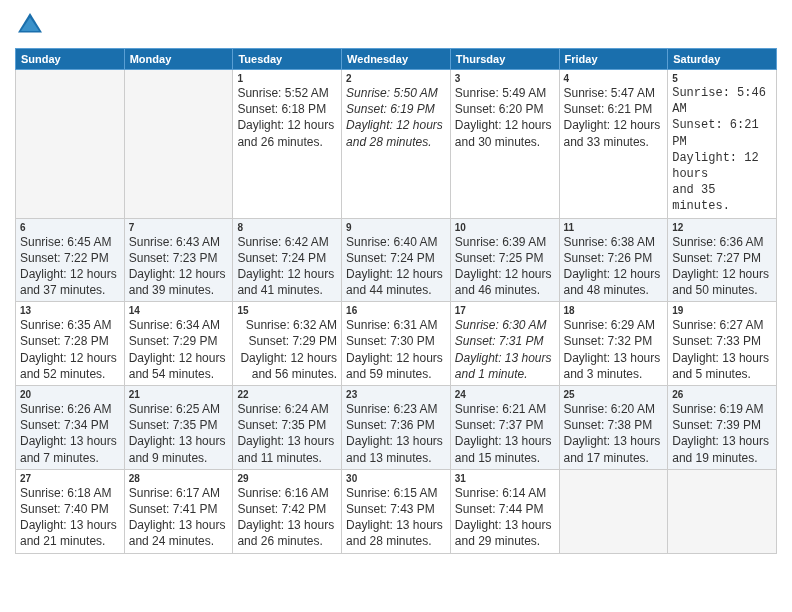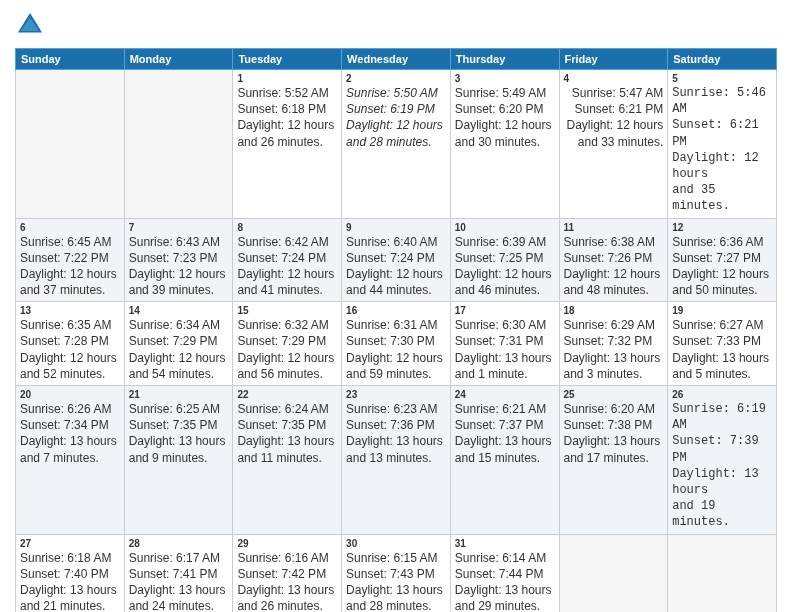--- a/index.html
+++ b/index.html
@@ -153,21 +153,21 @@
           </td>
           <td>
             <span class="day-number">3</span>
             <div class="day-info" style="white-space: pre-line;">Sunrise: 5:49 AM
 Sunset: 6:20 PM
 Daylight: 12 hours
 and 30 minutes.</div>
           </td>
           <td>
             <span class="day-number">4</span>
-            <div class="day-info" style="white-space: pre-line; text-align: right;">Sunrise: 5:47 AM
+            <div class="day-info" style="white-space: pre-line;">Sunrise: 5:47 AM
 Sunset: 6:21 PM
 Daylight: 12 hours
 and 33 minutes.</div>
           </td>
           <td>
             <span class="day-number">5</span>
             <div class="day-info" style="white-space: pre-line; font-family: Liberation Mono, monospace;">Sunrise: 5:46 AM
 Sunset: 6:21 PM
 Daylight: 12 hours
 and 35 minutes.</div>
@@ -234,35 +234,35 @@
           </td>
           <td>
             <span class="day-number">14</span>
             <div class="day-info" style="white-space: pre-line;">Sunrise: 6:34 AM
 Sunset: 7:29 PM
 Daylight: 12 hours
 and 54 minutes.</div>
           </td>
           <td>
             <span class="day-number">15</span>
-            <div class="day-info" style="white-space: pre-line;">Sunrise: 6:32 AM
+            <div class="day-info" style="white-space: pre-line; text-align: right;">Sunrise: 6:32 AM
 Sunset: 7:29 PM
 Daylight: 12 hours
 and 56 minutes.</div>
           </td>
           <td>
             <span class="day-number">16</span>
             <div class="day-info" style="white-space: pre-line;">Sunrise: 6:31 AM
 Sunset: 7:30 PM
 Daylight: 12 hours
 and 59 minutes.</div>
           </td>
           <td>
             <span class="day-number">17</span>
-            <div class="day-info" style="white-space: pre-line;">Sunrise: 6:30 AM
+            <div class="day-info" style="white-space: pre-line; font-style: italic;">Sunrise: 6:30 AM
 Sunset: 7:31 PM
 Daylight: 13 hours
 and 1 minute.</div>
           </td>
           <td>
             <span class="day-number">18</span>
             <div class="day-info" style="white-space: pre-line;">Sunrise: 6:29 AM
 Sunset: 7:32 PM
 Daylight: 13 hours
 and 3 minutes.</div>
@@ -313,21 +313,21 @@
           </td>
           <td>
             <span class="day-number">25</span>
             <div class="day-info" style="white-space: pre-line;">Sunrise: 6:20 AM
 Sunset: 7:38 PM
 Daylight: 13 hours
 and 17 minutes.</div>
           </td>
           <td>
             <span class="day-number">26</span>
-            <div class="day-info" style="white-space: pre-line; font-family: Liberation Mono, monospace;">Sunrise: 6:19 AM
+            <div class="day-info" style="white-space: pre-line;">Sunrise: 6:19 AM
 Sunset: 7:39 PM
 Daylight: 13 hours
 and 19 minutes.</div>
           </td>
         </tr>
         <tr>
           <td>
             <span class="day-number">27</span>
             <div class="day-info" style="white-space: pre-line;">Sunrise: 6:18 AM
 Sunset: 7:40 PM

